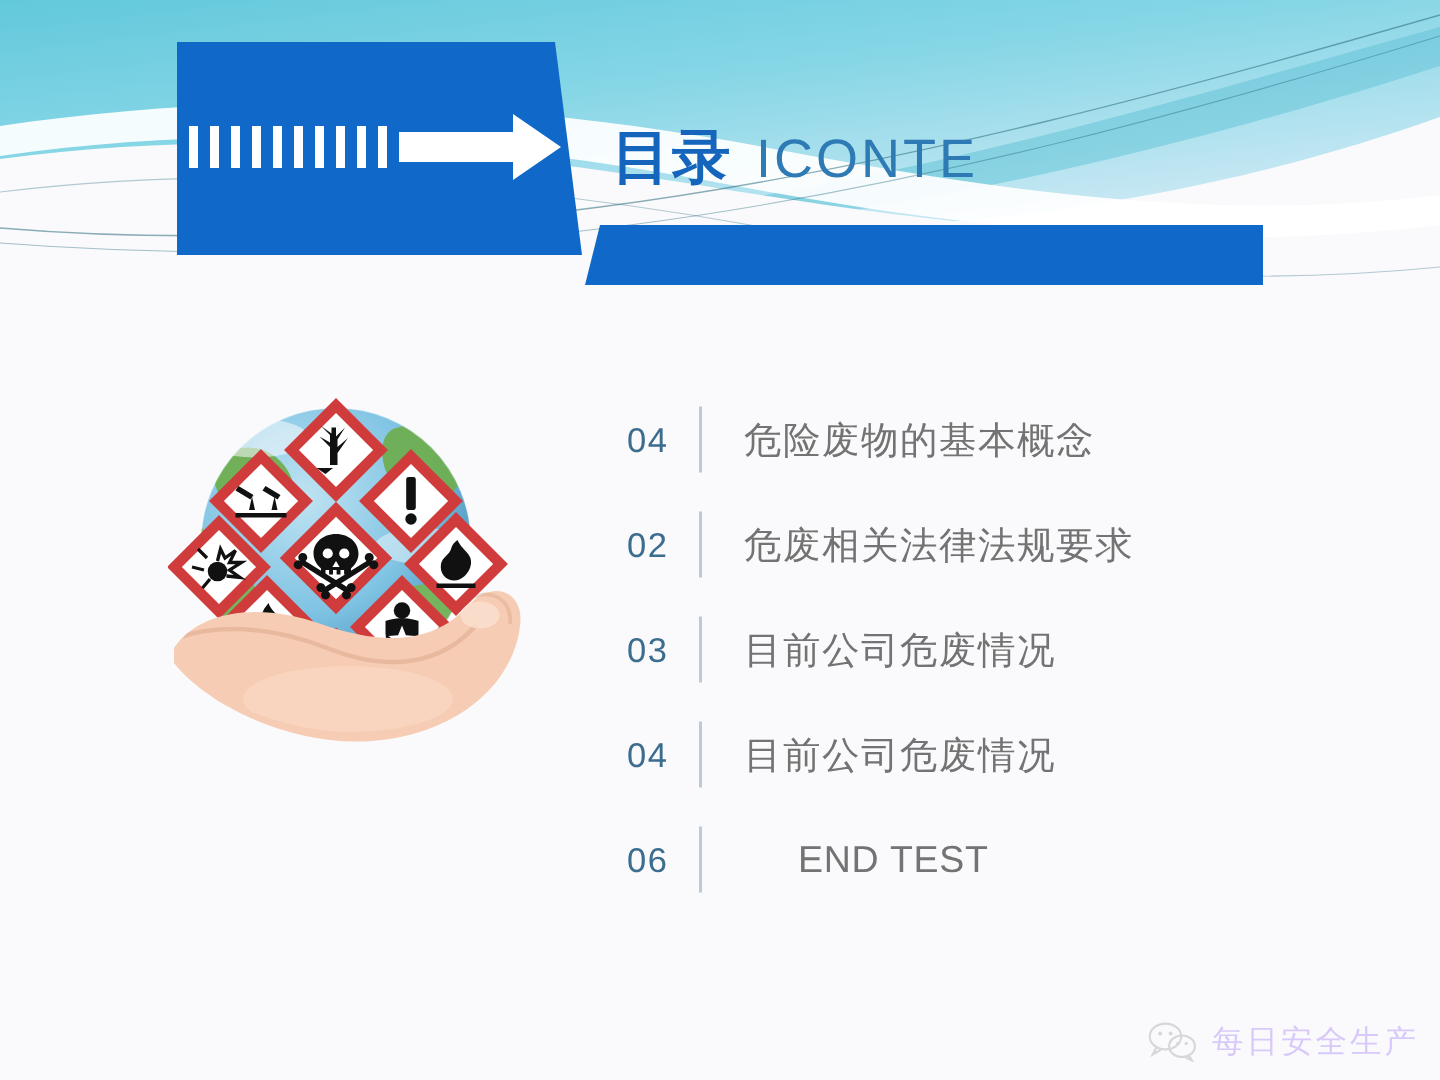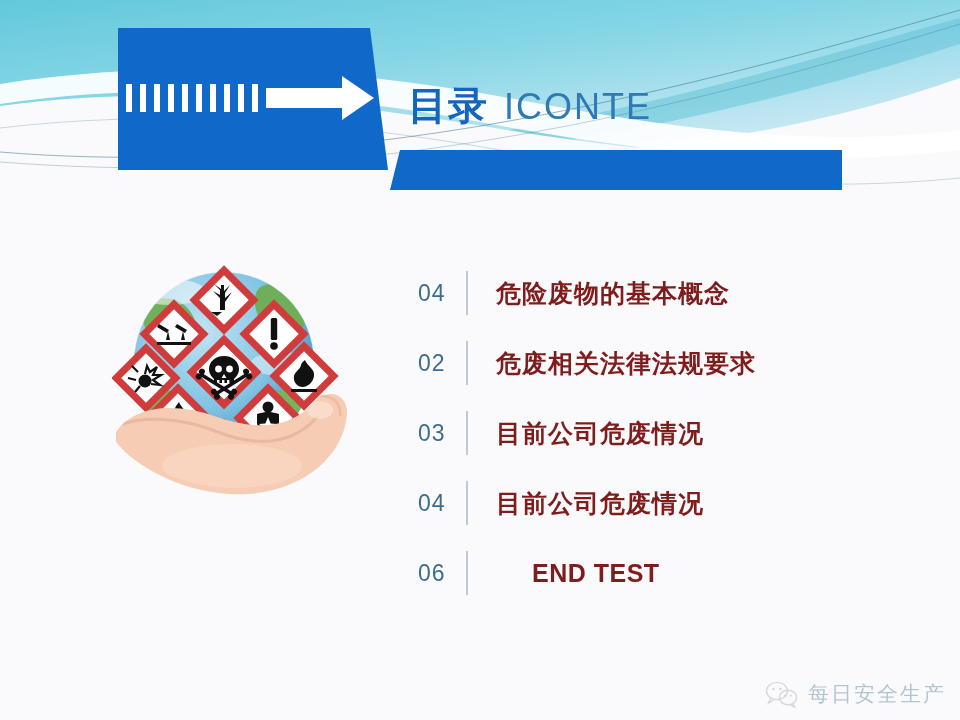--- a/index.html
+++ b/index.html
@@ -97,22 +97,22 @@
   .toc-sep {
     width: 2px;
     height: 44px;
     background: #b9ccd8;
     margin-right: 28px;
     flex: none;
   }
   .toc-label {
     font-family: "DejaVu Sans", "Liberation Sans", sans-serif;
     font-size: 25px;
-    font-weight: bold;
-    color: #7f1d1d;
+    font-weight: normal;
+    color: #737373;
     letter-spacing: 1px;
     white-space: nowrap;
   }
   .toc-label.latin {
     font-family: "Liberation Sans", "DejaVu Sans", sans-serif;
     font-size: 25px;
     letter-spacing: 0.5px;
     margin-left: 36px;
   }
 
@@ -121,21 +121,21 @@
     position: absolute;
     right: 14px; bottom: 12px;
     display: flex;
     align-items: center;
     opacity: 0.30;
   }
   .wm-icon { margin-right: 9px; display: block; }
   .wm-text {
     font-family: "DejaVu Sans", "Liberation Sans", sans-serif;
     font-size: 21px;
-    color: #0c4a6e;
+    color: #8b5cf6;
     letter-spacing: 2px;
   }
 </style>
 </head>
 <body>
 
 <div id="slide">
 
   <div class="header-band">
     <svg class="header-svg" width="960" height="210" viewBox="0 0 960 210">

